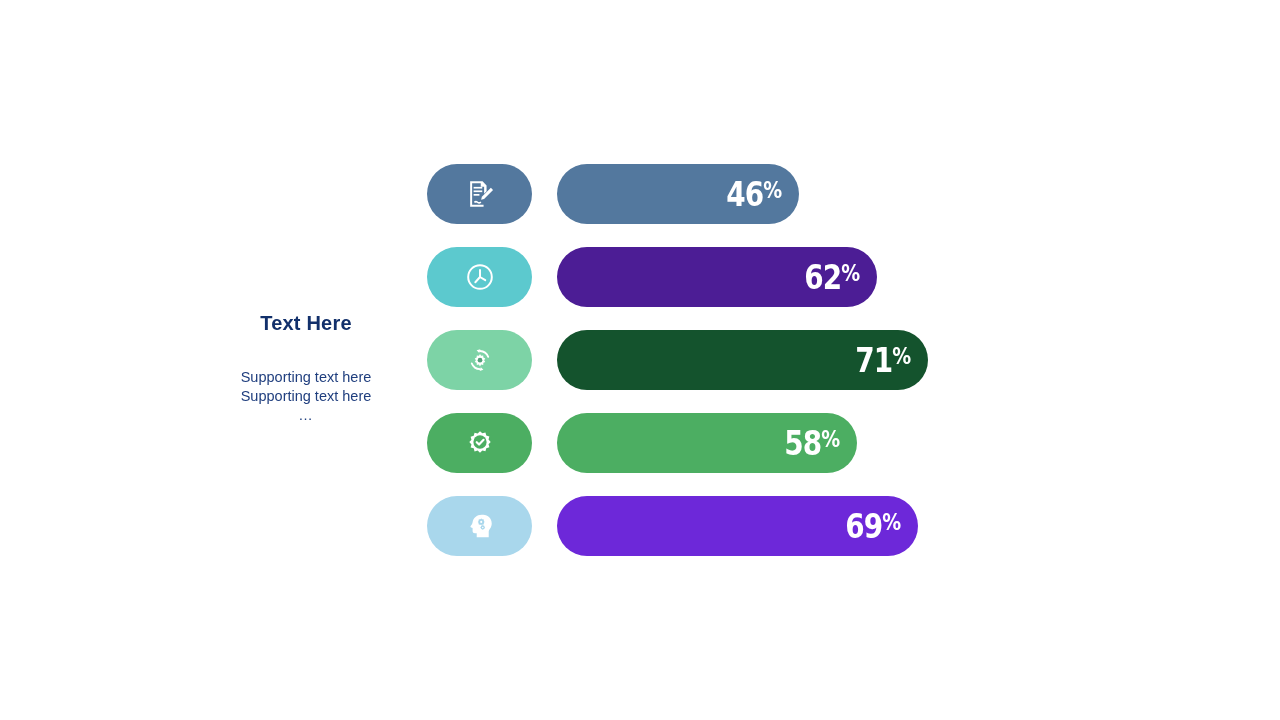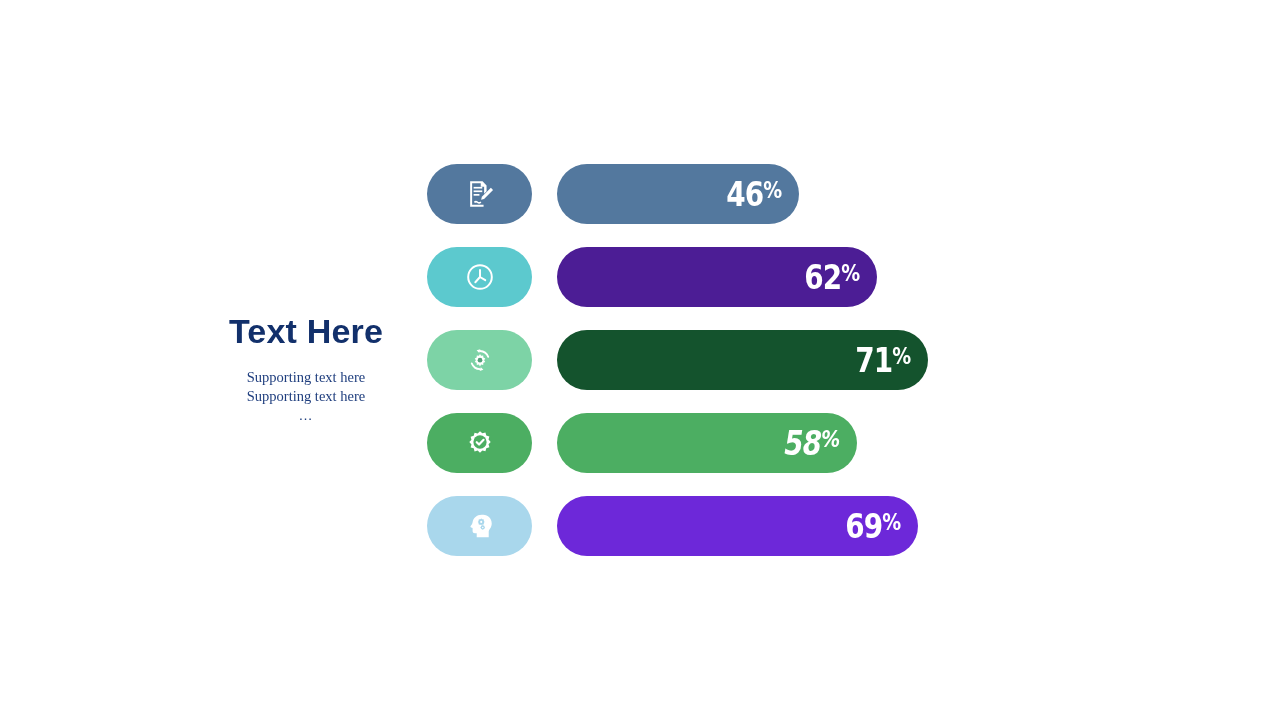--- a/index.html
+++ b/index.html
@@ -23,36 +23,35 @@
 
   
   .text-block {
     position: absolute;
     left: 196px;
     top: 312px;
     width: 220px;
     text-align: center;
   }
   .title {
-    font-size: 34px;
+    font-size: 20px;
     font-weight: bold;
     color: #12306B;
     line-height: 1.15;
     letter-spacing: 0.2px;
-    margin: 0 0 17px 0;
+    margin: 0 0 33px 0;
   }
   .subtitle-lines {
     font-size: 14.5px;
     color: #1F3E7E;
     line-height: 1.32;
   }
   .subtitle-line {
     display: block;
     white-space: nowrap;
-    font-family: Liberation Serif, serif;
   }
   .ellipsis {
     display: block;
     font-size: 14.5px;
     color: #1F3E7E;
     line-height: 1.32;
     letter-spacing: 1px;
   }
 
   
@@ -192,21 +191,21 @@
     <div class="row">
       <div class="icon-pill" style="background: rgb(76, 174, 98);">
         <span>
           <svg viewBox="0 0 32 32" aria-hidden="true">
             <path fill="#ffffff" d="M16 3.4l2.5 2.3 3.3-.9.9 3.3 3.3.9-.9 3.3 2.3 2.5-2.3 2.5.9 3.3-3.3.9-.9 3.3-3.3-.9L16 26.4l-2.5-2.3-3.3.9-.9-3.3-3.3-.9.9-3.3-2.3-2.5 2.3-2.5-.9-3.3 3.3-.9.9-3.3 3.3.9z"></path>
             <circle cx="16" cy="14.9" r="7.1" fill="#4CAE62"></circle>
             <path fill="none" stroke="#ffffff" stroke-width="2.3" stroke-linecap="round" stroke-linejoin="round" d="M12.5 15.1l2.5 2.5 4.8-5"></path>
           </svg>
         </span>
       </div>
-      <div class="bar" style="background: rgb(76, 174, 98); width: 300px; font-style: italic;">
+      <div class="bar" style="background: rgb(76, 174, 98); width: 300px;">
         <span class="pct">
           <span>58</span><span class="sym">%</span>
         </span>
       </div>
     </div>
 
     <div class="row">
       <div class="icon-pill" style="background: rgb(169, 215, 236);">
         <span>
           <svg viewBox="0 0 32 32" aria-hidden="true">

